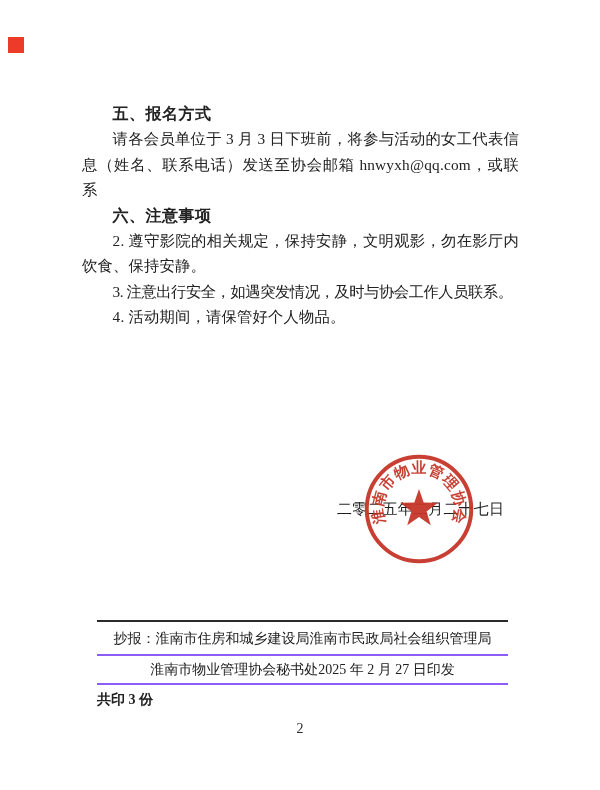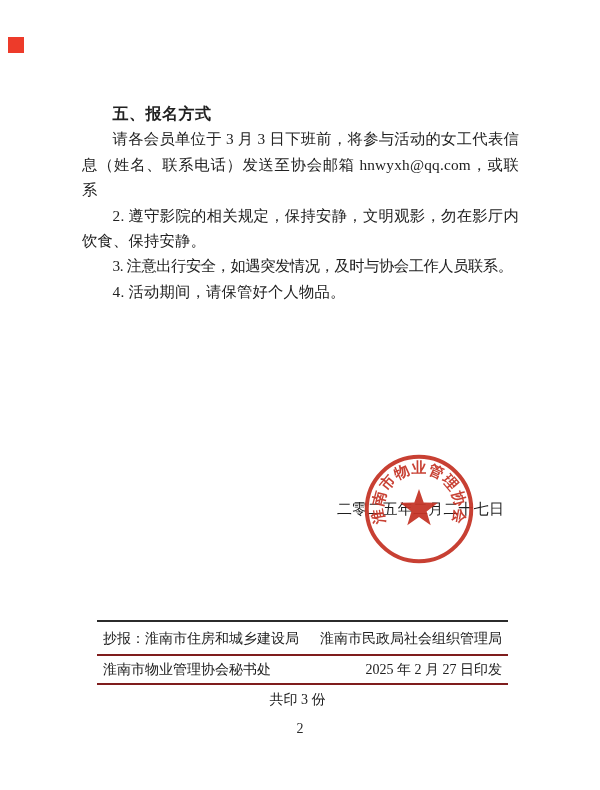--- a/index.html
+++ b/index.html
@@ -53,47 +53,49 @@
     font-weight:700;font-size:15.6px;
     fill:#c53527;
   }
   
   .footer{
     position:absolute;left:97px;top:620px;width:411px;
     font-size:14px;color:#212121;
     border-top:2px solid #2b2b2b;
   }
   .footer-row{
-    display:flex;justify-content:space-between;
+    display:flex;justify-content:center;
     padding:8px 6px 6px 6px;
-    border-bottom:2px solid #7f1d1d;
+    border-bottom:2px solid #8b5cf6;
     white-space:nowrap;
   }
   .footer-row.second{padding:5px 6px 4px 6px;}
   .copies-row{
-    text-align:center;
+    text-align:left;
     padding:6px 10px 0 0;
     white-space:nowrap;
+    font-weight:bold;
   }
   .page-number{
     position:absolute;left:0;top:721px;width:100%;
     text-align:center;font-size:14px;color:#2a2a2a;
   }
 </style>
 </head>
 <body>
 
 <div class="page">
 
   <div class="corner-marker"></div>
 
   <div class="content">
     <div class="line hd">五、报名方式</div>
     <div class="line ind j">请各会员单位于 3 月 3 日下班前，将参与活动的女工代表信</div>
     <div class="line j">息（姓名、联系电话）发送至协会邮箱 hnwyxh@qq.com，或联系</div>
+    <div class="line hd">六、注意事项</div>
     <div class="line ind j">2. 遵守影院的相关规定，保持安静，文明观影，勿在影厅内</div>
     <div class="line">饮食、保持安静。</div>
     <div class="line ind tight">3. 注意出行安全，如遇突发情况，及时与协会工作人员联系。</div>
     <div class="line ind">4. 活动期间，请保管好个人物品。</div>
   </div>
 
   <div class="date-line">二零二五年二月二十七日</div>
 
   <svg class="seal" viewBox="0 0 120 120" xmlns="http://www.w3.org/2000/svg" xmlns:xlink="http://www.w3.org/1999/xlink">
     <circle cx="60" cy="60" r="55" fill="none" stroke="#c53527" stroke-width="4.2"></circle>

